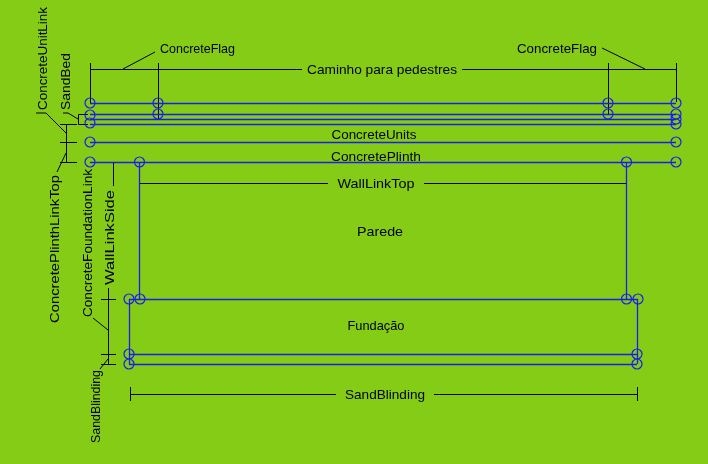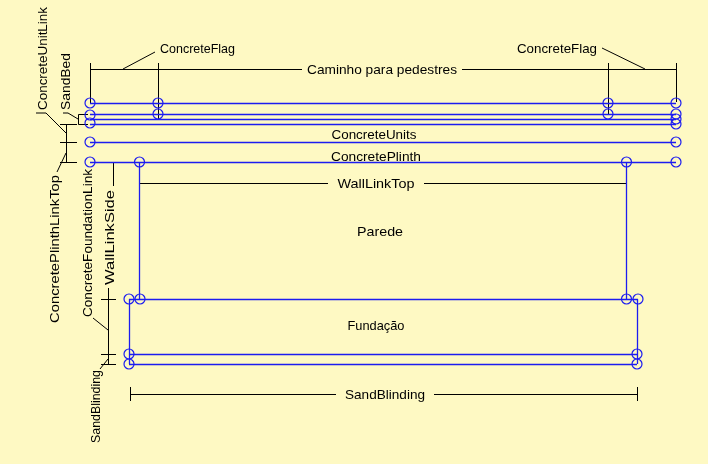--- a/index.html
+++ b/index.html
@@ -1,16 +1,16 @@
 <!DOCTYPE html>
 <html><head>
 <meta charset="utf-8">
 <style>
   html, body { margin: 0; padding: 0; background: #ffffff; }
-  .stage { width: 708px; height: 464px; background: #fef9c3; position: relative; overflow: hidden; }
+  .stage { width: 708px; height: 464px; background: #84cc16; position: relative; overflow: hidden; }
   svg { display: block; }
   text {
     font-family: "Liberation Sans", "DejaVu Sans", sans-serif;
     font-size: 13px;
     fill: #000000;
     stroke: none;
   }
   .rot { font-size: 13px; }
 </style>
 </head>

